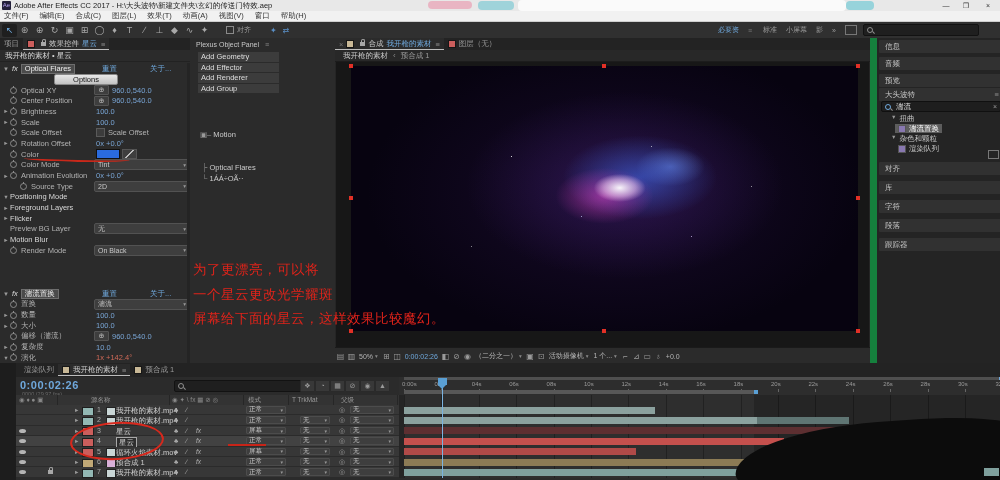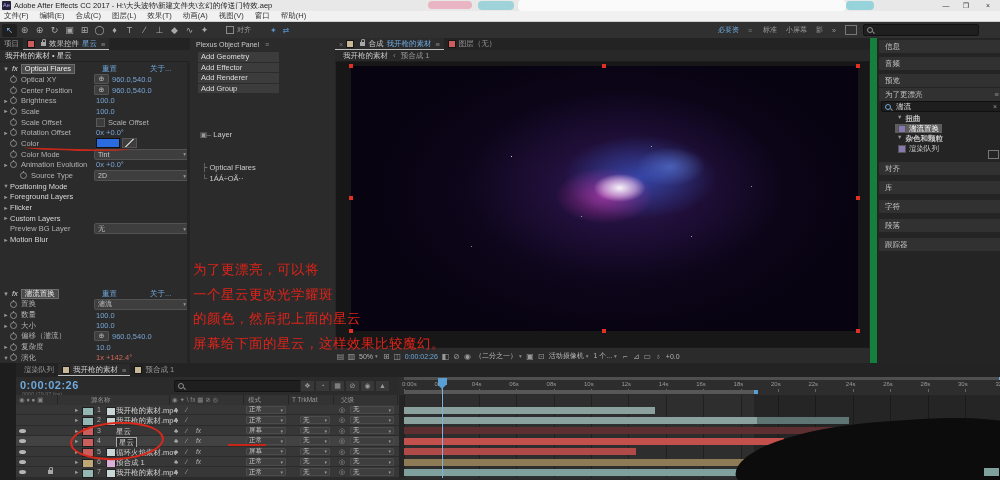--- a/index.html
+++ b/index.html
@@ -105,21 +105,21 @@
 
   
   #rp{left:870px;top:38px;width:130px;height:325px;background:#242424;border-left:7px solid #15803d;}
   .rp-sec{position:absolute;left:2px;width:126px;height:13px;background:#313131;color:#c8c8c8;font-size:7.5px;
           line-height:13px;padding-left:6px;box-sizing:border-box;border-radius:1px;}
   .rp-menu{position:absolute;right:6px;top:0;color:#8a8a8a;}
   #rp-search{position:absolute;left:4px;top:63px;width:120px;height:11px;background:#1e1e1e;border:1px solid #101010;
              border-radius:2px;display:flex;align-items:center;padding:0 3px;box-sizing:border-box;}
   #rp-search .txt{color:#ddd;font-size:7.5px;flex:1;margin-left:2px;}
   #rp-search .x{color:#999;font-size:7px;}
-  .fx-grp{position:absolute;left:20px;color:#c8c8c8;font-size:7.5px;display:flex;align-items:flex-start;font-weight:bold;}
+  .fx-grp{position:absolute;left:14px;color:#c8c8c8;font-size:7.5px;display:flex;align-items:flex-start;}
   .fx-grp .tw{font-size:5.5px;color:#999;margin-right:3px;}
   .fx-item{position:absolute;left:18px;display:flex;align-items:center;font-size:7.5px;color:#c8c8c8;padding:0 3px;height:9px;}
   .fx-item.sel{background:#5d5d5d;color:#fff;}
   .fxicon{display:inline-block;width:6px;height:6px;background:#8878b0;border:1px solid #555;margin-right:3px;}
 
   
   #tl{left:16px;top:363px;width:1000px;height:117px;background:#2b2b2b;}
   #tl-tabs{position:absolute;left:0;top:0;width:1000px;height:14px;background:#232323;display:flex;align-items:center;}
   #tl-time{position:absolute;left:4px;top:16px;color:#6fa8dc;font-size:11px;font-weight:bold;letter-spacing:0.5px;}
   #tl-frameinfo{position:absolute;left:6px;top:28px;color:#6a6a6a;font-size:5.5px;}
@@ -254,20 +254,23 @@
     <div id="ec-context">我开枪的素材 • 星云</div>
     <div class="fxhdr" style="position:absolute;left:0;top:25px;width:190px;">
       <span class="tw">▼</span>
       <span class="fxi">fx</span>
       <span class="fxname">Optical Flares</span>
       <span class="bluelink" style="left:102px;">重置</span>
       <span class="bluelink" style="left:150px;">关于...</span>
     </div>
     <div id="ec-rows-1" style="position:absolute;left:0;top:36px;width:190px;">
         <div class="ec-row">
+          <div style="position: absolute; left: 54px; width: 62px; height: 9px; background: linear-gradient(rgb(232, 232, 232), rgb(194, 194, 194)); color: rgb(17, 17, 17); font-size: 7.5px; text-align: center; line-height: 9px; border-radius: 2px; border: 1px solid rgb(136, 136, 136);">Options</div>
+        </div>
+        <div class="ec-row">
           <span class="tw" style="margin-left: 2px;"></span>
           <span class="sw"></span>
           <span class="eclabel">Optical XY</span>
           <span class="crossbox">⊕</span>
           <span class="ecval pos">960.0,540.0</span>
         </div>
         <div class="ec-row">
           <span class="tw" style="margin-left: 2px;"></span>
           <span class="sw"></span>
           <span class="eclabel">Center Position</span>
@@ -337,34 +340,39 @@
         </div>
         <div class="ec-row">
           <span class="tw" style="margin-left: 2px;">►</span>
           <span class="eclabel grp">Foreground Layers</span>
         </div>
         <div class="ec-row">
           <span class="tw" style="margin-left: 2px;">►</span>
           <span class="eclabel grp">Flicker</span>
         </div>
         <div class="ec-row">
-          <span class="tw" style="margin-left: 2px;">►</span>
-          <span class="eclabel grp">Custom Layers</span>
-        </div>
-        <div class="ec-row">
           <span class="tw" style="margin-left: 2px;"></span>
           <span class="eclabel">Preview BG Layer</span>
           <span class="dd">
             <span>无</span>
             <span class="ar">▾</span>
           </span>
         </div>
         <div class="ec-row">
           <span class="tw" style="margin-left: 2px;">►</span>
           <span class="eclabel grp">Motion Blur</span>
+        </div>
+        <div class="ec-row">
+          <span class="tw" style="margin-left: 2px;"></span>
+          <span class="sw"></span>
+          <span class="eclabel">Render Mode</span>
+          <span class="dd">
+            <span>On Black</span>
+            <span class="ar">▾</span>
+          </span>
         </div>
       </div>
     <div class="fxhdr" id="turb-hdr" style="position: absolute; left: 0px; width: 190px; top: 250px;">
       <span class="tw">▼</span>
       <span class="fxi">fx</span>
       <span class="fxname">湍流置换</span>
       <span class="bluelink" style="left:102px;">重置</span>
       <span class="bluelink" style="left:150px;">关于...</span>
     </div>
     <div id="ec-rows-2" style="position: absolute; left: 0px; width: 190px; top: 261px;">
@@ -417,21 +425,21 @@
       <span>Plexus Object Panel</span>
       <span class="menuglyph">≡</span>
     </div>
     <div id="plexus-buttons" style="margin-top:4px;">
         <div class="pxbtn">Add Geometry</div>
         <div class="pxbtn">Add Effector</div>
         <div class="pxbtn">Add Renderer</div>
         <div class="pxbtn">Add Group</div>
       </div>
     <div class="pxtree">
-      <div><span style="color:#999;">▣–</span> <span>Layer</span></div>
+      <div><span style="color:#999;">▣–</span> <span>Motion</span></div>
       <div id="plexus-children"><div><span style="color: rgb(136, 136, 136);"> ├ </span><span>Optical Flares</span></div><div><span style="color: rgb(136, 136, 136);"> └ </span><span>1ÁÁ÷OÃ··</span></div></div>
     </div>
   </div>
 
   <div id="viewer" class="abs">
     <div class="tabbar" style="width:535px;">
       <span class="ptab active">
         <span style="color:#777;margin-right:3px;">×</span>
         <span class="chipsq" style="background:#c8b896;"></span>
         <span class="lk"></span>
@@ -487,21 +495,21 @@
       <span class="ic">♁</span>
       <span class="lbl">+0.0</span>
     </div>
   </div>
 
   <div id="rp" class="abs">
     <div class="rp-sec" style="top:2px;"><span>信息</span></div>
     <div class="rp-sec" style="top:19px;"><span>音频</span></div>
     <div class="rp-sec" style="top:36px;"><span>预览</span></div>
     <div class="rp-sec" style="top:50px;">
-      <span>为了更漂亮</span>
+      <span>大头波特</span>
       <span class="rp-menu">≡</span>
     </div>
     <div id="rp-search">
       <span class="mag" style="border-color:#6fa8dc;"></span>
       <span class="txt">湍流</span>
       <span class="x">×</span>
     </div>
     <div id="rp-tree"></div>
     <div style="position:absolute;right:8px;top:112px;width:9px;height:7px;border:1px solid #777;"></div>
     <div class="rp-sec" style="top:124px;"><span>对齐</span></div>
@@ -805,19 +813,18 @@
 
   </div>
 
   <div id="playhead-line" style="left: 442px;"></div>
   <div id="playhead-flag" style="left: 438px;"></div>
   <div id="blob"></div>
   <div id="tealtip"></div>
   <div id="anno-text">
       <div>为了更漂亮，可以将</div>
       <div>一个星云更改光学耀斑</div>
-      <div>的颜色，然后把上面的星云</div>
       <div>屏幕给下面的星云，这样效果比较魔幻。</div>
     </div>
   <div id="anno-ellipse"></div>
   <div id="anno-underline"></div>
 
 </div>
 
 </body></html>

